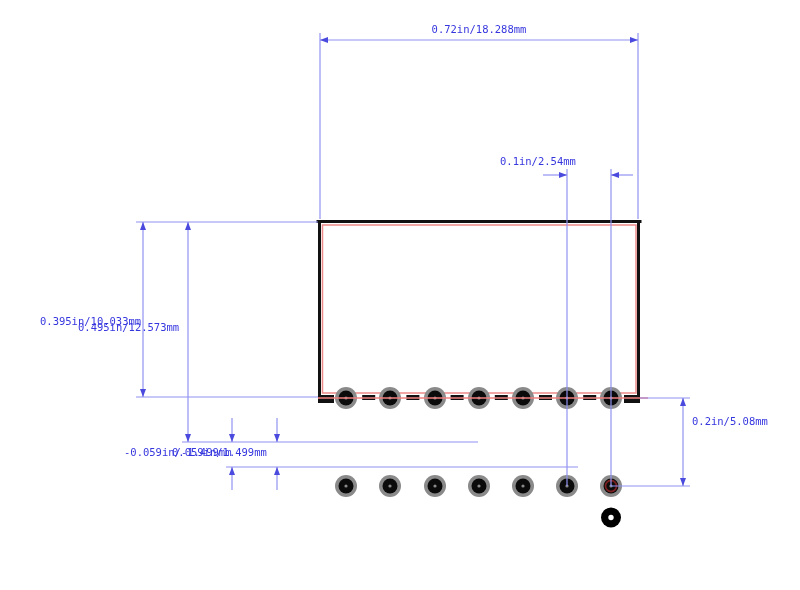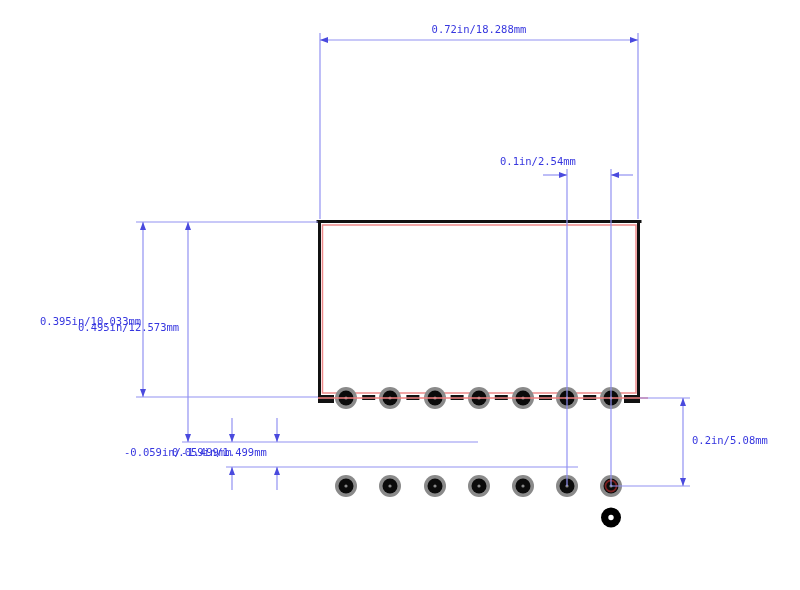--- a/index.html
+++ b/index.html
@@ -103,14 +103,14 @@
       <circle cx="611" cy="517.5" r="10" fill="#000000"></circle>
       <circle cx="611" cy="517.5" r="2.7" fill="#ffffff"></circle>
     </svg>
 
   <div class="dim-label center-anchor" style="left:479px;top:23px">0.72in/18.288mm</div>
   <div class="dim-label" style="left:500px;top:155px">0.1in/2.54mm</div>
   <div class="dim-label" style="left:40px;top:315px">0.395in/10.033mm</div>
   <div class="dim-label" style="left:78px;top:321px">0.495in/12.573mm</div>
   <div class="dim-label" style="left:124px;top:446px">-0.059in/-1.499mm</div>
   <div class="dim-label" style="left:172px;top:446px">0.059in/1.499mm</div>
-  <div class="dim-label" style="left:692px;top:434px">0.2in/5.08mm</div>
+  <div class="dim-label" style="left:692px;top:415px">0.2in/5.08mm</div>
 </div>
 
 </body></html>

